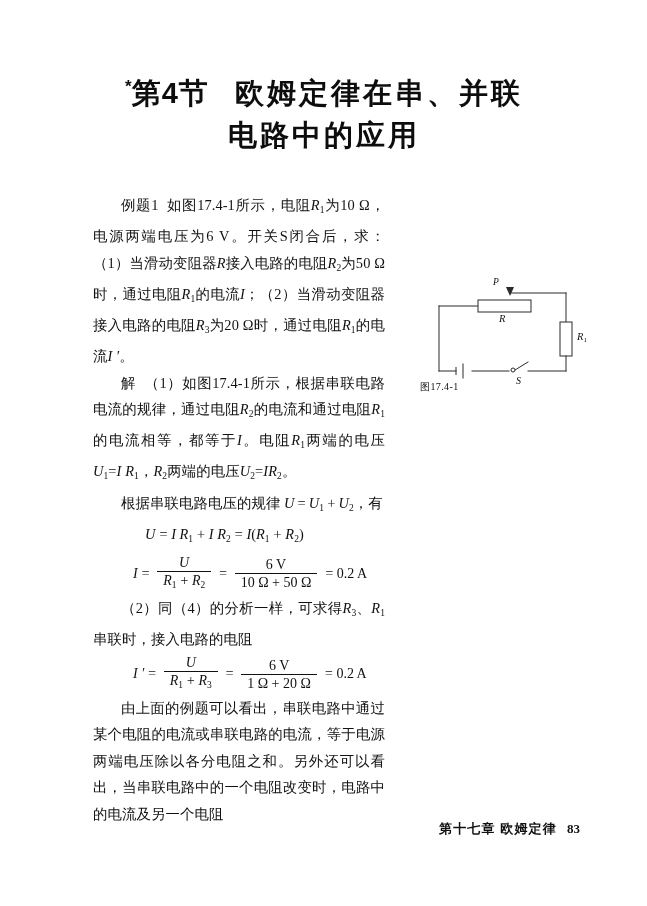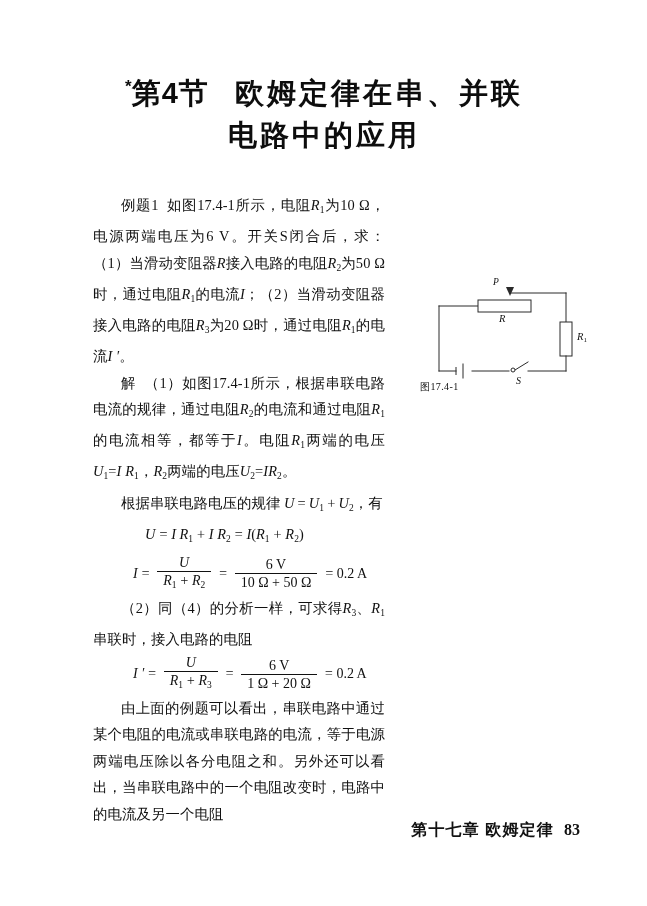--- a/index.html
+++ b/index.html
@@ -124,21 +124,21 @@
     margin-top: 8px;
   }
 
   
   #footer {
     position: absolute;
     left: 390px;
     top: 820px;
     width: 190px;
     text-align: right;
-    font-size: 16px;
+    font-size: 13px;
     letter-spacing: 1.2px;
     color: #111;
     font-weight: 600;
   }
   #footer .page-no {
     display: inline-block;
     margin-left: 10px;
     font-family: "Liberation Serif", serif;
     font-weight: 600;
     letter-spacing: 0;

